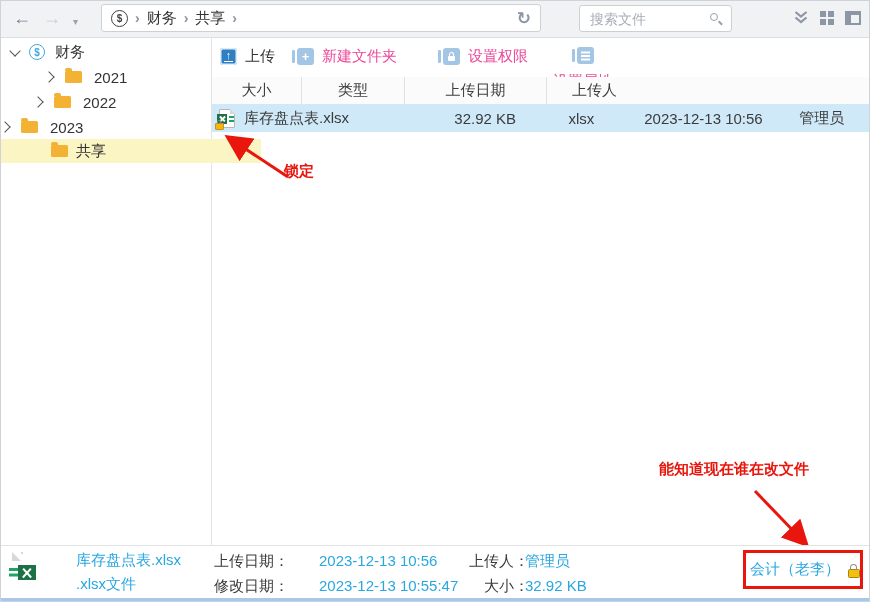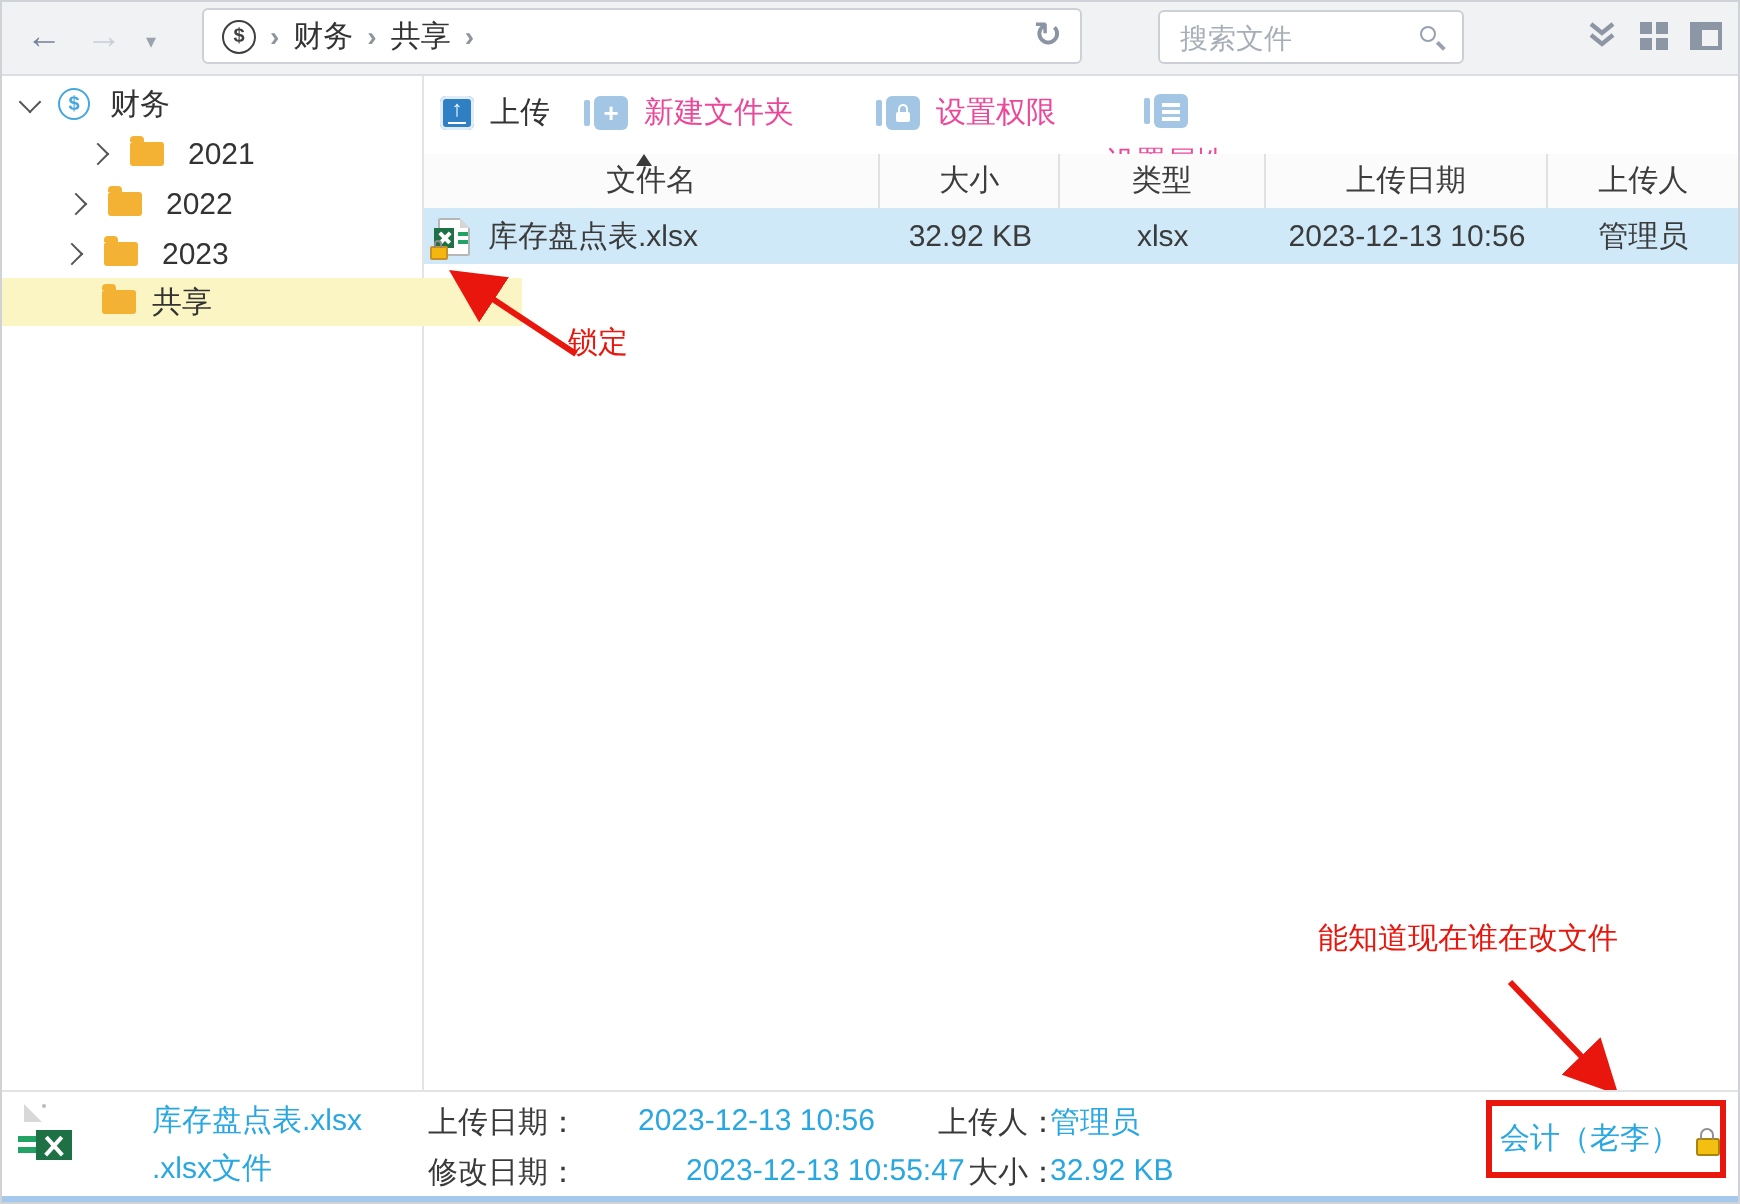--- a/index.html
+++ b/index.html
@@ -83,21 +83,21 @@
   .xls-sm .fold{position:absolute;top:0;right:0;width:0;height:0;border-top:5px solid #cfe9f9;border-left:5px solid #d6d6d6;}
   .xls-sm .badge{position:absolute;left:-2px;top:5px;width:10px;height:10px;background:#1e7145;}
   .xls-sm .badge::before,.xls-sm .badge::after{content:"";position:absolute;left:1.5px;right:1.5px;top:4.2px;height:1.6px;background:#fff;}
   .xls-sm .badge::before{transform:rotate(45deg);} .xls-sm .badge::after{transform:rotate(-45deg);}
   .xls-sm .lines{position:absolute;right:1px;top:7px;width:5px;height:2px;background:#21a366;box-shadow:0 4px 0 #21a366;}
   .lock-badge{position:absolute;left:-4px;bottom:-2px;width:9px;height:7px;background:#f4b70d;border:1px solid #c9902a;border-radius:1px;box-sizing:border-box;}
   .lock-badge::before{content:"";position:absolute;left:1px;top:-4px;width:4px;height:4px;box-sizing:border-box;
     border:1.3px solid #8a8a8a;border-bottom:none;border-radius:2px 2px 0 0;}
 
   
-  .ann{position:absolute;color:#e8160c;font-size:15px;font-weight:normal;white-space:nowrap;}
+  .ann{position:absolute;color:#e8160c;font-size:15px;font-weight:bold;white-space:nowrap;}
   .ann-svg{position:absolute;overflow:visible;}
 
   
   .statusbar{position:absolute;left:0;right:0;bottom:0;height:56px;box-sizing:border-box;background:#fff;
     border-top:1px solid #e2e3e5;border-bottom:3px solid #a5c9ec;}
   .sb-abs{position:absolute;white-space:nowrap;}
   .sb-lbl{color:#3a3a3a;font-size:15px;}
   .sb-val{color:#29a7e1;font-size:15px;}
   .xls-lg{width:33px;height:41px;position:relative;}
   .xls-lg .page{position:absolute;inset:0;background:#fff;border:1px solid #bbb;border-radius:2px;box-sizing:border-box;}
@@ -162,21 +162,21 @@
     <div class="tree-row" style="top:27px;padding-left:44px;gap:12px;">
       <span class="chev right"></span>
       <span class="folder"></span>
       <span class="tree-label">2021</span>
     </div>
     <div class="tree-row" style="top:52px;padding-left:33px;gap:12px;">
       <span class="chev right"></span>
       <span class="folder"></span>
       <span class="tree-label">2022</span>
     </div>
-    <div class="tree-row" style="top:77px;padding-left:31px;gap:12px;">
+    <div class="tree-row" style="top:77px;gap:12px;">
       <span class="chev right"></span>
       <span class="folder"></span>
       <span class="tree-label">2023</span>
     </div>
     <div class="tree-row selected" style="top:101px;padding-left:50px;gap:8px;">
       <span class="folder"></span>
       <span class="tree-label">共享</span>
     </div>
   </div>
 
@@ -201,24 +201,20 @@
     </div>
     <div class="tb-btn" style="left:341px;flex-direction:column;">
       <span class="tb-icon dis">
           <span class="mini-list"></span>
         </span>
       <span class="tb-label-off">设置属性</span>
     </div>
   </div>
 
   <div class="table-header">
-    <div class="th w0">
-      <span class="sort-tri"></span>
-      <span>文件名</span>
-    </div>
     <div class="th w1">
         <span>大小</span>
       </div>
     <div class="th w2">
         <span>类型</span>
       </div>
     <div class="th w3">
         <span>上传日期</span>
       </div>
     <div class="th w4">
@@ -270,21 +266,21 @@
         <span class="badge"></span>
         <span class="lines"></span>
       </span>
     </span>
     <span class="sb-abs sb-val" style="left:75px;top:5px;">库存盘点表.xlsx</span>
     <span class="sb-abs sb-val" style="left:75px;top:29px;">.xlsx文件</span>
 
     <span class="sb-abs sb-lbl" style="left:213px;top:6px;">上传日期：</span>
     <span class="sb-abs sb-val" style="left:318px;top:6px;">2023-12-13 10:56</span>
     <span class="sb-abs sb-lbl" style="left:213px;top:31px;">修改日期：</span>
-    <span class="sb-abs sb-val" style="left:318px;top:31px;margin-left:24px;">2023-12-13 10:55:47</span>
+    <span class="sb-abs sb-val" style="left:318px;top:31px;">2023-12-13 10:55:47</span>
 
     <span class="sb-abs sb-lbl" style="left:468px;top:6px;">上传人：</span>
     <span class="sb-abs sb-val" style="left:524px;top:6px;">管理员</span>
     <span class="sb-abs sb-lbl" style="left:483px;top:31px;">大小：</span>
     <span class="sb-abs sb-val" style="left:524px;top:31px;">32.92 KB</span>
 
     <div class="editing-box">
       <span class="editing-user">会计（老李）</span>
       <span class="lock-lg"></span>
     </div>

